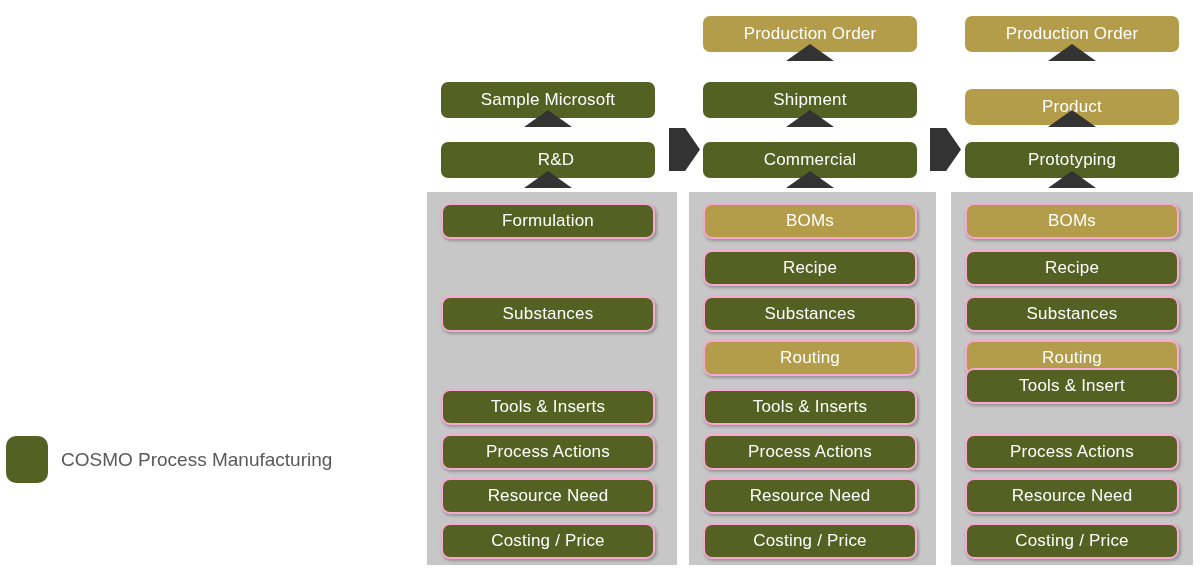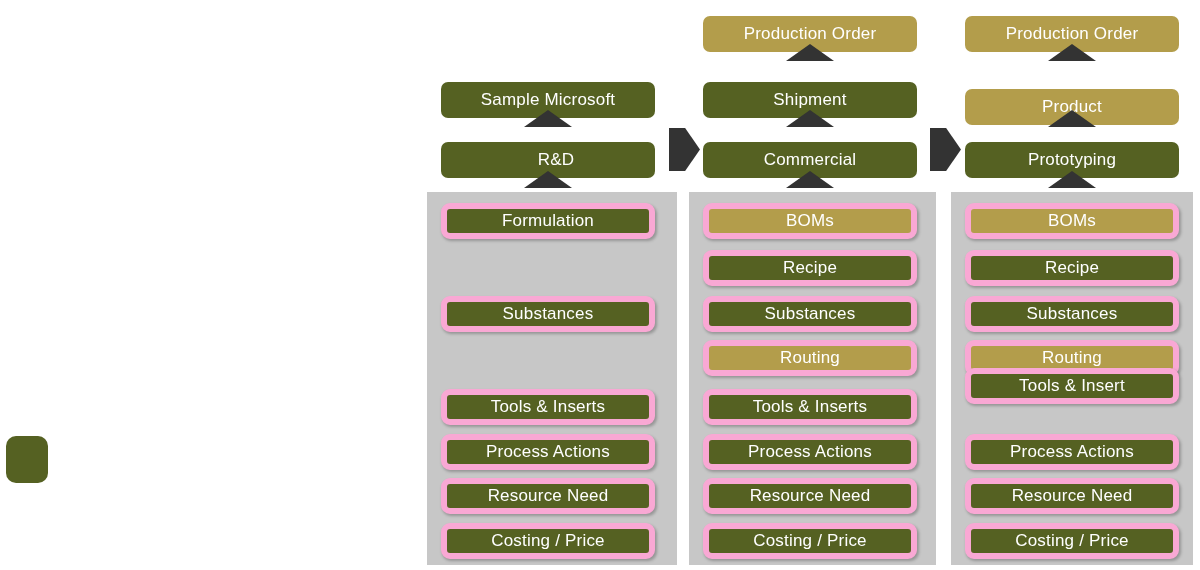--- a/index.html
+++ b/index.html
@@ -26,21 +26,21 @@
     box-sizing: border-box;
     color: var(--box_text);
     font-size: 17px;
     letter-spacing: 0.2px;
     white-space: nowrap;
     width: 214px;
     height: 36px;
   }
   .stage-box { border-radius: 7px; margin-top: 11px; }
   .panel-box {
-    border: 6px solid #f9a8d4;
+    border: 2px solid #f9a8d4;
     border-radius: 9px;
     box-shadow: 1.5px 2px 3px rgba(0,0,0,0.25);
   }
   .cosmo { background: var(--cosmo); }
   .bc { background: var(--bc); }
   .up-arrow {
     position: absolute;
     width: 48px; height: 17px;
     background: var(--arrow);
     clip-path: polygon(50% 0, 100% 100%, 0 100%);
@@ -70,20 +70,21 @@
     white-space: nowrap;
   }
 </style>
 </head>
 <body>
 
 <div class="canvas">
 
   <div class="legend-row" style="top:436px">
     <div class="swatch" id="swatch-0" style="background: rgb(85, 97, 34);"></div>
+    <div class="legend-label">COSMO Process Manufacturing</div>
   </div>
 
   <div id="columns">
       <div class="panel" style="left: 427px; top: 192px; width: 250px; height: 373px;"></div>
       <div class="box stage-box cosmo" style="left: 441px; top: 71px;">Sample Microsoft</div>
       <div class="box stage-box cosmo" style="left: 441px; top: 131px; padding-left: 16px;">R&amp;D</div>
       <div class="up-arrow" style="left: 524px; top: 110px;"></div>
       <div class="up-arrow" style="left: 524px; top: 171px;"></div>
       <div class="box panel-box cosmo" style="left: 441px; top: 203px;">Formulation</div>
       <div class="box panel-box cosmo" style="left: 441px; top: 296px;">Substances</div>

